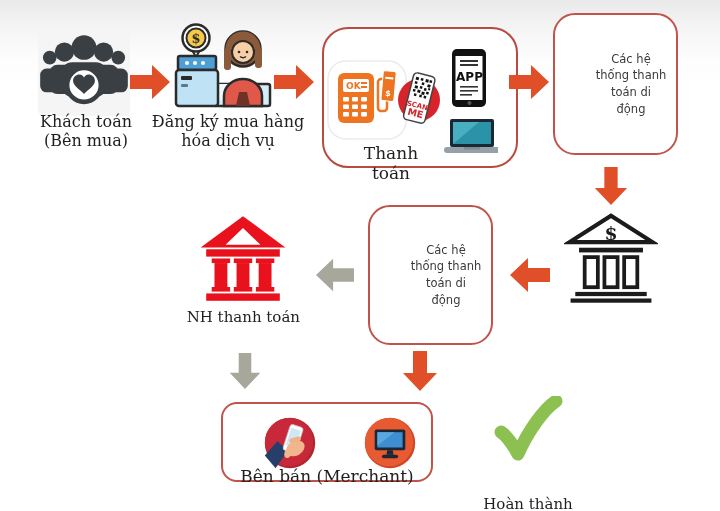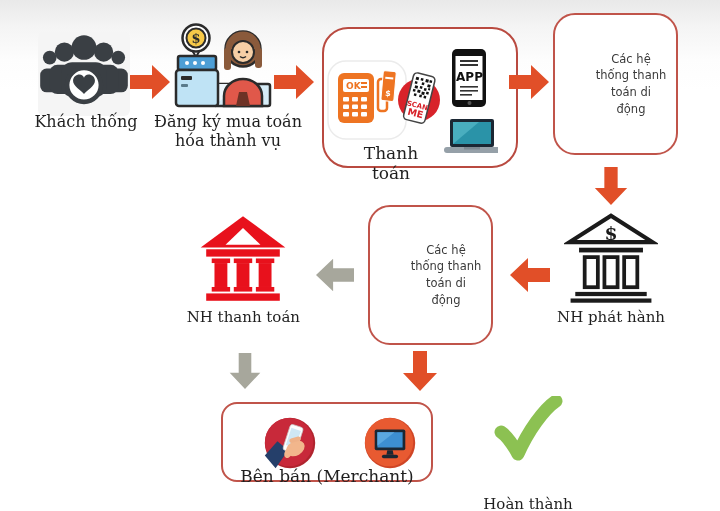--- a/index.html
+++ b/index.html
@@ -39,21 +39,22 @@
       <rect x="2" y="40" width="21" height="26" rx="7"></rect>
         <rect x="77" y="40" width="21" height="26" rx="7"></rect>
       <rect x="12" y="36" width="31" height="32" rx="9"></rect>
         <rect x="57" y="36" width="31" height="32" rx="9"></rect>
       <rect x="25" y="33" width="50" height="38" rx="12"></rect>
       <circle cx="50" cy="58" r="18.5" fill="#ffffff" stroke="#3a3f44" stroke-width="5"></circle>
       <path d="M50,68 C46.5,63.5 38,59.5 38,53.5 C38,49 41.5,46.5 45,46.5 C47.5,46.5 49.5,48 50,50 C50.5,48 52.5,46.5 55,46.5 C58.5,46.5 62,49 62,53.5 C62,59.5 53.5,63.5 50,68 Z"></path>
     </svg>
   </div>
   <div class="lbl" style="left:16px;top:113px;width:140px;font-size:16px;">
-    <div>Khách thống</div>
+    <div>Khách toán</div>
+    <div>(Bên mua)</div>
   </div>
 
   <div class="abs" style="left:130px;top:62px;">
     <svg width="40" height="40" viewBox="0 0 40 40">
         <polygon points="0,13 22,13 22,3 40,20 22,37 22,27 0,27" fill="#e14f28"></polygon>
       </svg>
   </div>
 
   <div class="abs" style="left:172px;top:22px;">
     <svg width="100" height="96" viewBox="0 0 100 96">
@@ -76,22 +77,22 @@
       <rect x="6" y="34" width="38" height="14" rx="2" fill="#4d9fd6" stroke="#2b2b2b" stroke-width="2.5"></rect>
       <circle cx="15" cy="41" r="2" fill="#ffffff"></circle>
         <circle cx="23" cy="41" r="2" fill="#ffffff"></circle>
         <circle cx="31" cy="41" r="2" fill="#ffffff"></circle>
       <rect x="4" y="48" width="42" height="36" rx="3" fill="#bfe3f5" stroke="#2b2b2b" stroke-width="2.5"></rect>
       <rect x="9" y="54" width="11" height="4" rx="1" fill="#2b2b2b"></rect>
       <rect x="9" y="62" width="7" height="3" rx="1" fill="#5a7a8a"></rect>
     </svg>
   </div>
   <div class="lbl" style="left:150px;top:113px;width:156px;font-size:16px;">
-    <div>Đăng ký mua toán</div>
-    <div>hóa thành vụ</div>
+    <div>Đăng ký mua hàng</div>
+    <div>hóa dịch vụ</div>
   </div>
 
   <div class="abs" style="left:274px;top:62px;">
     <svg width="40" height="40" viewBox="0 0 40 40">
         <polygon points="0,13 22,13 22,3 40,20 22,37 22,27 0,27" fill="#e14f28"></polygon>
       </svg>
   </div>
 
   <div class="abs" style="left:322px;top:11px;width:196px;height:141px;border:2px solid #b94a40;border-radius:26px;background:#fff;margin-top:16px;">
     <svg class="abs" style="left:0;top:0;" width="174" height="137" viewBox="0 0 174 137">
@@ -196,21 +197,20 @@
       <path d="M50,4 L94,32 L6,32 Z" fill="none" stroke="#1b1b1b" stroke-width="4.5"></path>
       <text x="50" y="30" font-size="20" font-weight="bold" text-anchor="middle" fill="#1b1b1b" font-family="DejaVu Serif, serif">$</text>
       <rect x="16" y="38" width="68" height="5" fill="#1b1b1b"></rect>
       <rect x="22" y="48" width="14" height="32" fill="none" stroke="#1b1b1b" stroke-width="4"></rect>
       <rect x="43" y="48" width="14" height="32" fill="none" stroke="#1b1b1b" stroke-width="4"></rect>
       <rect x="64" y="48" width="14" height="32" fill="none" stroke="#1b1b1b" stroke-width="4"></rect>
       <rect x="12" y="85" width="76" height="4.5" fill="#1b1b1b"></rect>
       <rect x="7" y="92" width="86" height="4.5" fill="#1b1b1b"></rect>
     </svg>
   </div>
-  <div class="lbl" style="left:554px;top:309px;width:114px;font-size:15px;">NH phát hành</div>
 
   <div class="abs" style="left:510px;top:255px;">
     <svg width="40" height="40" viewBox="0 0 40 40">
         <polygon points="40,13 18,13 18,3 0,20 18,37 18,27 40,27" fill="#e14f28"></polygon>
       </svg>
   </div>
 
   <div class="rbox" style="left:368px;top:205px;width:125px;height:140px;">
     <div class="btxt">Các hệ thống thanh toán di động</div>
   </div>

